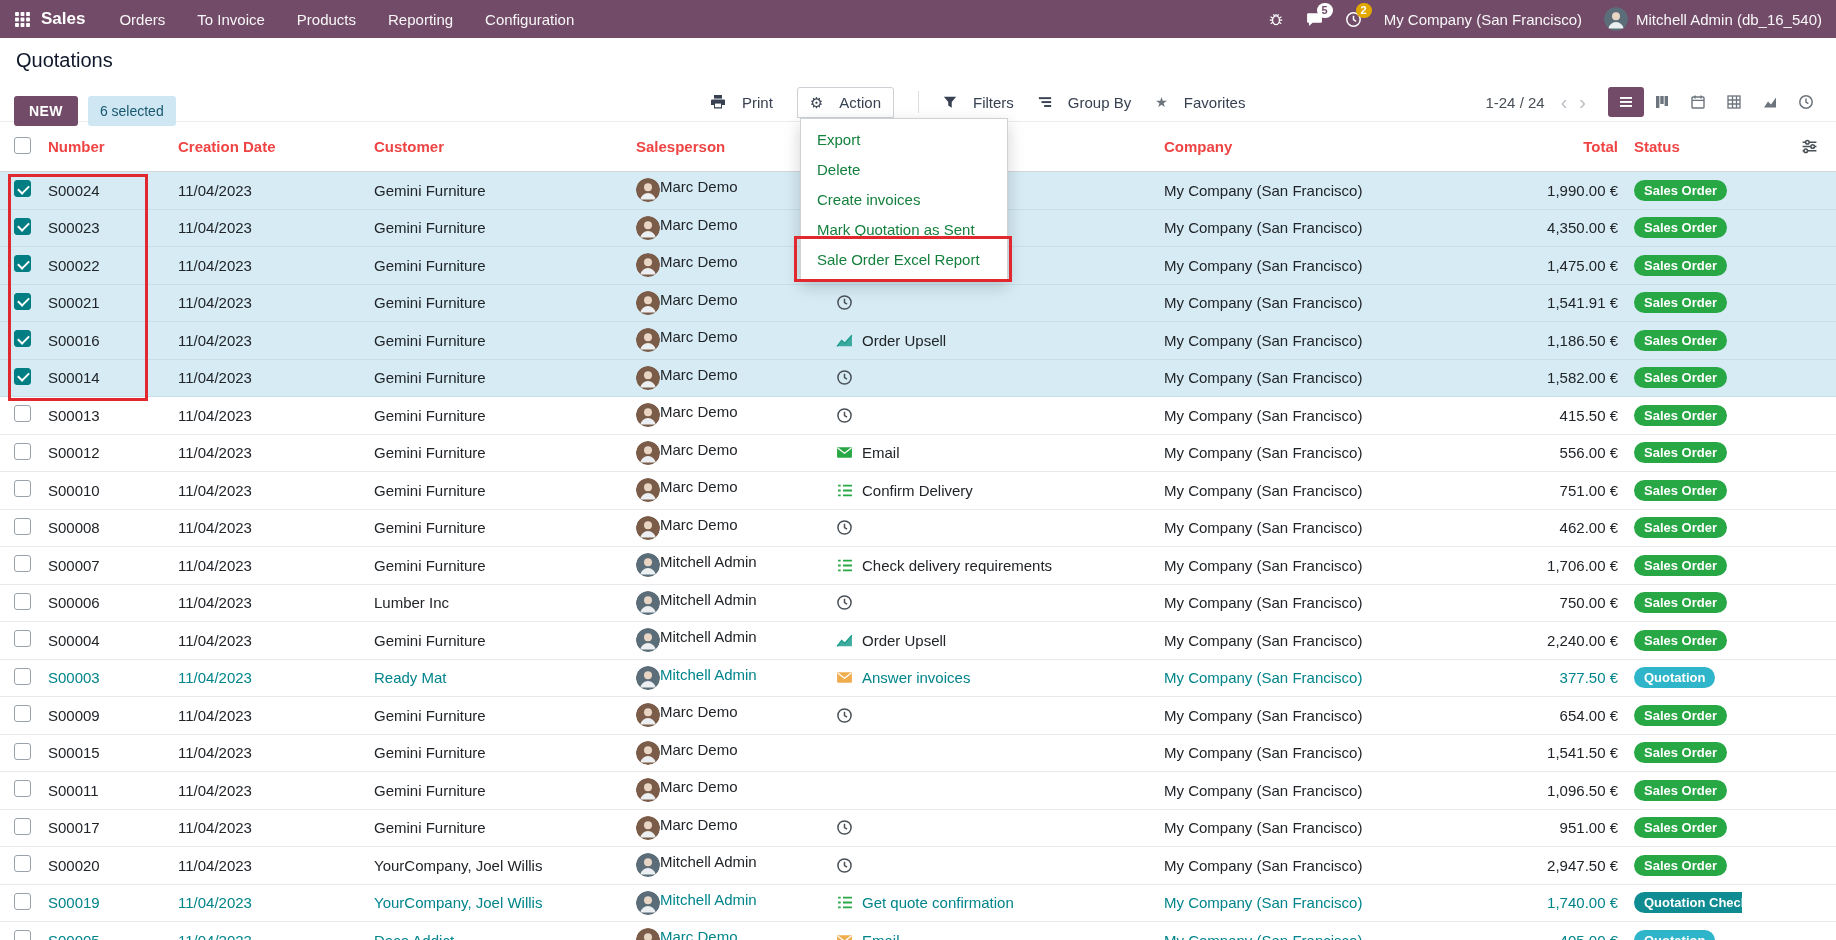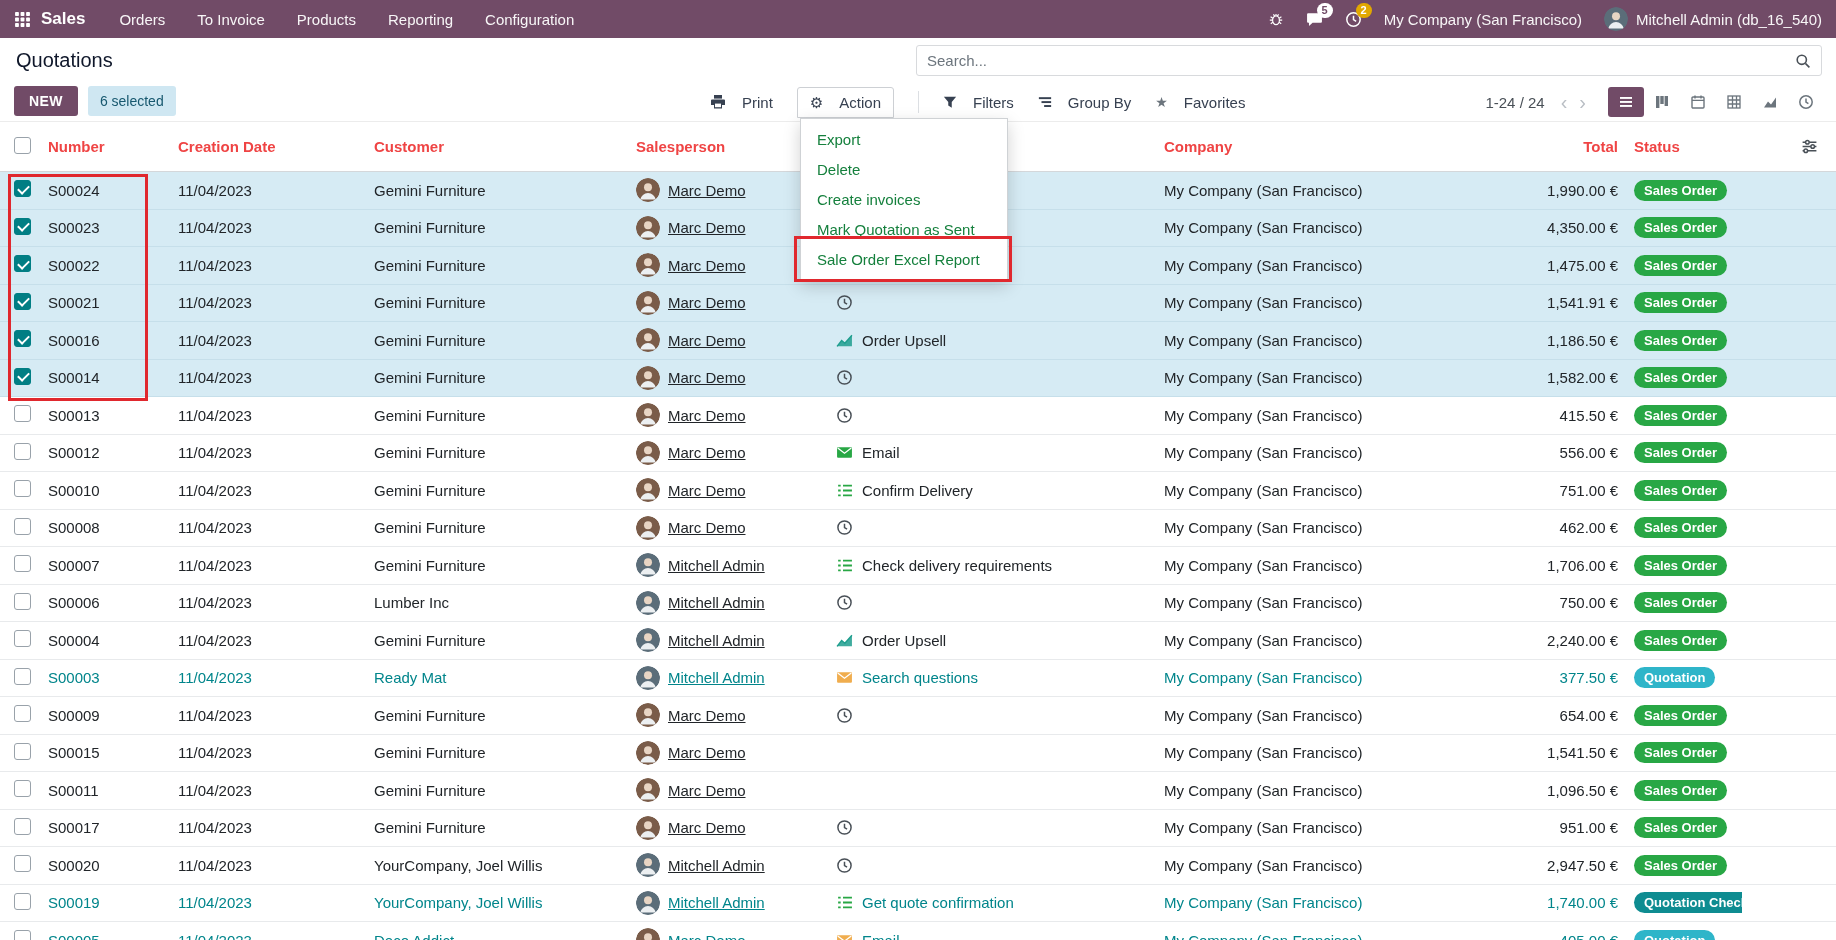--- a/index.html
+++ b/index.html
@@ -30,21 +30,21 @@
   .page-title { font-size:20px; color:#0f172a; }
   .search-box { position:absolute; right:14px; top:7px; width:906px; height:31px;
                 border:1px solid #d8dadd; border-radius:3px; display:flex; align-items:center;
                 padding:0 10px; background:#fff; }
   .search-box input { flex:1; border:none; outline:none; font-size:15px; color:#495057; background:transparent; }
   .search-box input::placeholder { color:#6c757d; }
   .search-glyph { color:#495057; display:flex; }
 
   
   .control-row { position:relative; height:40px; border-bottom:1px solid #ececec; }
-  .left-group { position:absolute; left:14px; top:4px; display:flex; gap:10px; align-items:flex-start; }
+  .left-group { position:absolute; left:14px; top:14px; display:flex; gap:10px; align-items:flex-start; }
   .btn-new { background:var(--accent,#714B67); color:#fff; border:none; border-radius:3px;
              font-size:14px; font-weight:700; letter-spacing:.4px; padding:7px 15px; cursor:pointer; }
   .chip-selected { background:#cfe7f2; color:#17586f; font-size:14px; padding:7px 12px; border-radius:3px; }
   .center-group { position:absolute; left:710px; top:4px; display:flex; align-items:center; gap:24px; height:32px; }
   .btn-flat { display:flex; align-items:center; gap:16px; background:none; border:none;
               font-size:15px; color:#374151; cursor:pointer; }
   .btn-action { border:1px solid #cdd0d4; background:#fff; border-radius:3px 3px 0 0;
                 padding:5px 12px; height:31px; }
   .gear-glyph { font-size:15px; line-height:1; }
   .star-glyph { font-size:14px; line-height:1; color:#6c757d; }
@@ -64,21 +64,21 @@
   .th { white-space:nowrap; overflow:hidden; }
   .th-total { text-align:right; padding-right:8px; }
   .th-status { padding-left:8px; }
   .th-gear { display:flex; justify-content:flex-end; padding-right:18px; color:#495057; }
   .table-row { height:37.5px; border-bottom:1px solid #e8eaec; font-size:15px; color:#212529; cursor:pointer; }
   .table-row.selected { background:var(--sel-bg,#d6ebf4); border-bottom-color:#c6dfea; }
   .table-row.info, .table-row.info .cell { color:var(--info,#01858b); }
   .cell { white-space:nowrap; overflow:hidden; }
   .cell-number { font-weight:400; }
   .cell-total { text-align:right; padding-right:8px; }
-  .cell-sp { display:flex; align-items:center; gap:8px;text-decoration:underline; }
+  .cell-sp { display:flex; gap:0; }
   .cell-activity { display:flex; align-items:center; gap:9px; }
   .act-icon { display:inline-flex; width:17px; height:17px; }
   .act-icon svg { width:100%; height:100%; }
   .cell-status { padding-left:8px; }
   .status-badge { color:#fff; font-size:13px; font-weight:700; padding:3px 10px; border-radius:12px; display:inline-block; }
 
   .cb { width:17px; height:17px; border:1px solid #99a2aa; border-radius:3px; background:#fff;
         margin-left:14px; position:relative; display:inline-block; cursor:pointer; }
   .cb.checked { background:var(--check,#017e84); border-color:var(--check,#017e84); }
   .cb.checked::after { content:""; position:absolute; left:5px; top:1.5px; width:5px; height:9px;
@@ -150,29 +150,20 @@
             <path d="M4.3 21.6a7.8 7.8 0 0 1 15.4 0z" fill="#eceff1"></path>
           </svg>
         </span>
       <span>Mitchell Admin (db_16_540)</span>
     </span>
   </div>
 </div>
 
 <div class="crumb-row">
   <span class="page-title">Quotations</span>
-  <div class="search-box">
-    <input type="text" placeholder="Search..." style="">
-    <span class="search-glyph">
-      <svg width="16" height="16" viewBox="0 0 16 16" fill="none" stroke="currentColor" stroke-width="1.6">
-          <circle cx="6.8" cy="6.8" r="4.6"></circle>
-          <path d="M10.4 10.4 14.4 14.4"></path>
-        </svg>
-    </span>
-  </div>
 </div>
 
 <div class="control-row">
   <div class="left-group">
     <button class="btn-new">NEW</button>
     <span class="chip-selected">6 selected</span>
   </div>
 
   <div class="center-group">
     <button class="btn-flat">
@@ -745,21 +736,21 @@
         </span>
       <span class="sp-name">Mitchell Admin</span>
     </div>
     <div class="cell cell-activity">
       <span class="act-icon" style="color: rgb(240, 173, 78);">
           <svg viewBox="0 0 16 16">
             <rect x="1" y="3" width="14" height="10" rx="1" fill="currentColor"></rect>
             <path d="M1.6 3.8 8 8.6l6.4-4.8" stroke="#fff" stroke-width="1.2" fill="none"></path>
           </svg>
         </span>
-      <span class="act-label">Search questions</span>
+      <span class="act-label">Answer invoices</span>
     </div>
     <div class="cell cell-company">My Company (San Francisco)</div>
     <div class="cell cell-total">377.50 €</div>
     <div class="cell cell-status">
       <span class="status-badge" style="background: rgb(46, 181, 201);">Quotation</span>
     </div>
     <div class="cell"></div>
   </div>
     <div class="grid-row table-row">
     <div class="cell">

